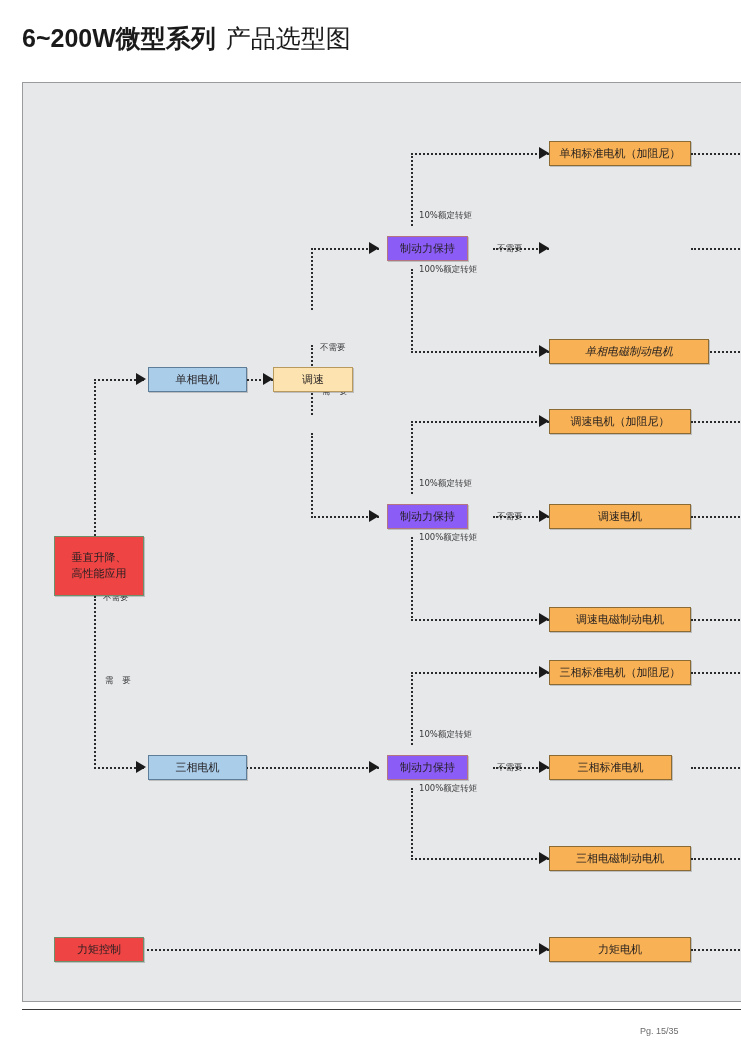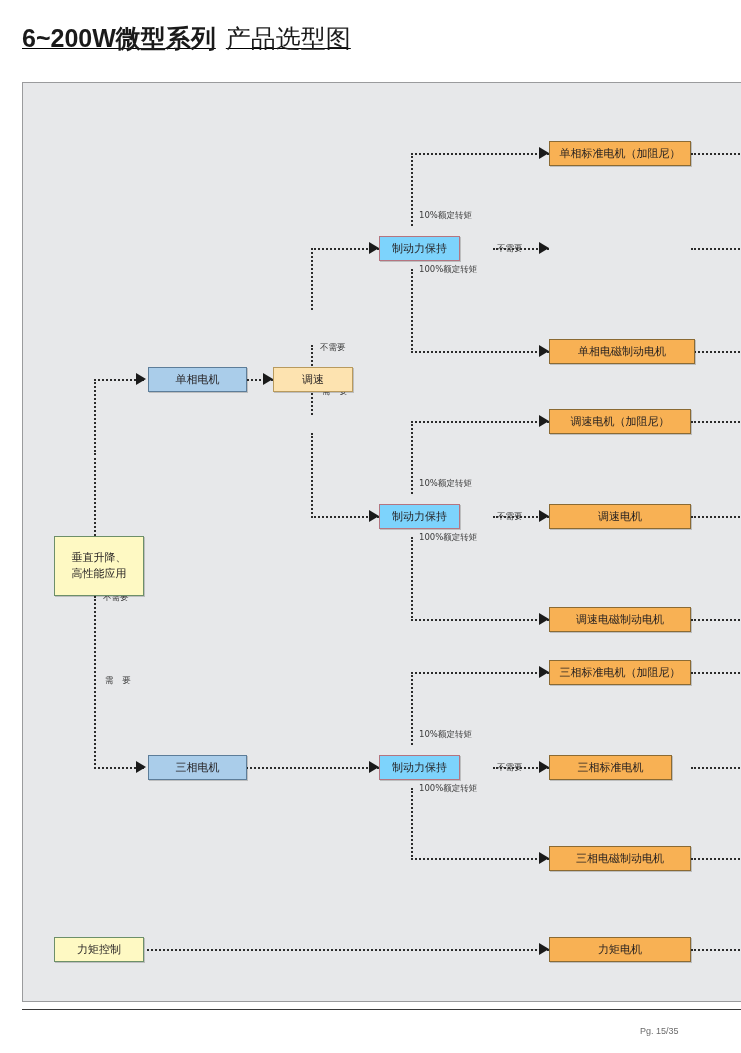--- a/index.html
+++ b/index.html
@@ -4,21 +4,21 @@
 <style>
   html,body{margin:0;padding:0;}
   body{
     width:741px;height:1053px;background:#ffffff;
     font-family:"Liberation Sans","DejaVu Sans",sans-serif;
     overflow:hidden;position:relative;
   }
   #page{position:relative;width:741px;height:1053px;}
 
   
-  .title-wrap{position:absolute;left:22px;top:22px;white-space:nowrap;text-decoration:underline;}
+  .title-wrap{position:absolute;left:22px;top:22px;white-space:nowrap;}
   .title-bold{
     font-size:25px;font-weight:bold;color:#1a1a1a;letter-spacing:0px;
     font-family:"Liberation Sans","DejaVu Sans",sans-serif;
   }
   .title-light{
     font-size:25px;font-weight:normal;color:#1a1a1a;margin-left:10px;
     font-family:"DejaVu Sans","Liberation Sans",sans-serif;
   }
 
   
@@ -37,24 +37,24 @@
   }
 
   
   .node{
     position:absolute;box-sizing:border-box;border:1px solid #6f7072;
     display:flex;align-items:center;justify-content:center;
     font-size:11px;color:#231f20;line-height:1.45;text-align:center;
     font-family:"DejaVu Sans","Liberation Sans",sans-serif;
     box-shadow:1px 1px 0 rgba(0,0,0,0.18);
   }
-  .n-green{background:#fef9c3;border-color:#6d8f69;}
+  .n-green{background:#ef4444;border-color:#6d8f69;}
   .n-blue{background:#aacdea;border-color:#5d7d99;}
   .n-yellow{background:#fde3b0;border-color:#b89a5e;}
-  .n-pink{background:#7dd3fc;border-color:#b57580;}
+  .n-pink{background:#8b5cf6;border-color:#b57580;margin-left:8px;}
   .n-orange{background:#f8b154;border-color:#8b6a33;}
   .node span{display:block;}
 
   
   .lbl{
     position:absolute;font-size:8.5px;color:#3b3b3b;white-space:nowrap;
     font-family:"DejaVu Sans","Liberation Sans",sans-serif;
   }
   .lbl.sp{letter-spacing:3px;}
 
@@ -197,21 +197,21 @@
       <span>制动力保持</span>
     </div>
 
     <div class="node n-pink" style="left:356px;top:672px;width:81px;height:25px;">
       <span>制动力保持</span>
     </div>
 
     <div class="node n-orange" style="left:526px;top:58px;width:142px;height:25px;">
       <span>单相标准电机（加阻尼）</span>
     </div>
-    <div class="node n-orange" style="left:526px;top:256px;width:146px;height:25px;">
+    <div class="node n-orange" style="left:526px;top:256px;width:160px;height:25px;font-style:italic;">
       <span>单相电磁制动电机</span>
     </div>
     <div class="node n-orange" style="left:526px;top:326px;width:142px;height:25px;font-family:Liberation Serif, serif;">
       <span>调速电机（加阻尼）</span>
     </div>
     <div class="node n-orange" style="left:526px;top:421px;width:142px;height:25px;">
       <span>调速电机</span>
     </div>
     <div class="node n-orange" style="left:526px;top:524px;width:142px;height:25px;">
       <span>调速电磁制动电机</span>

